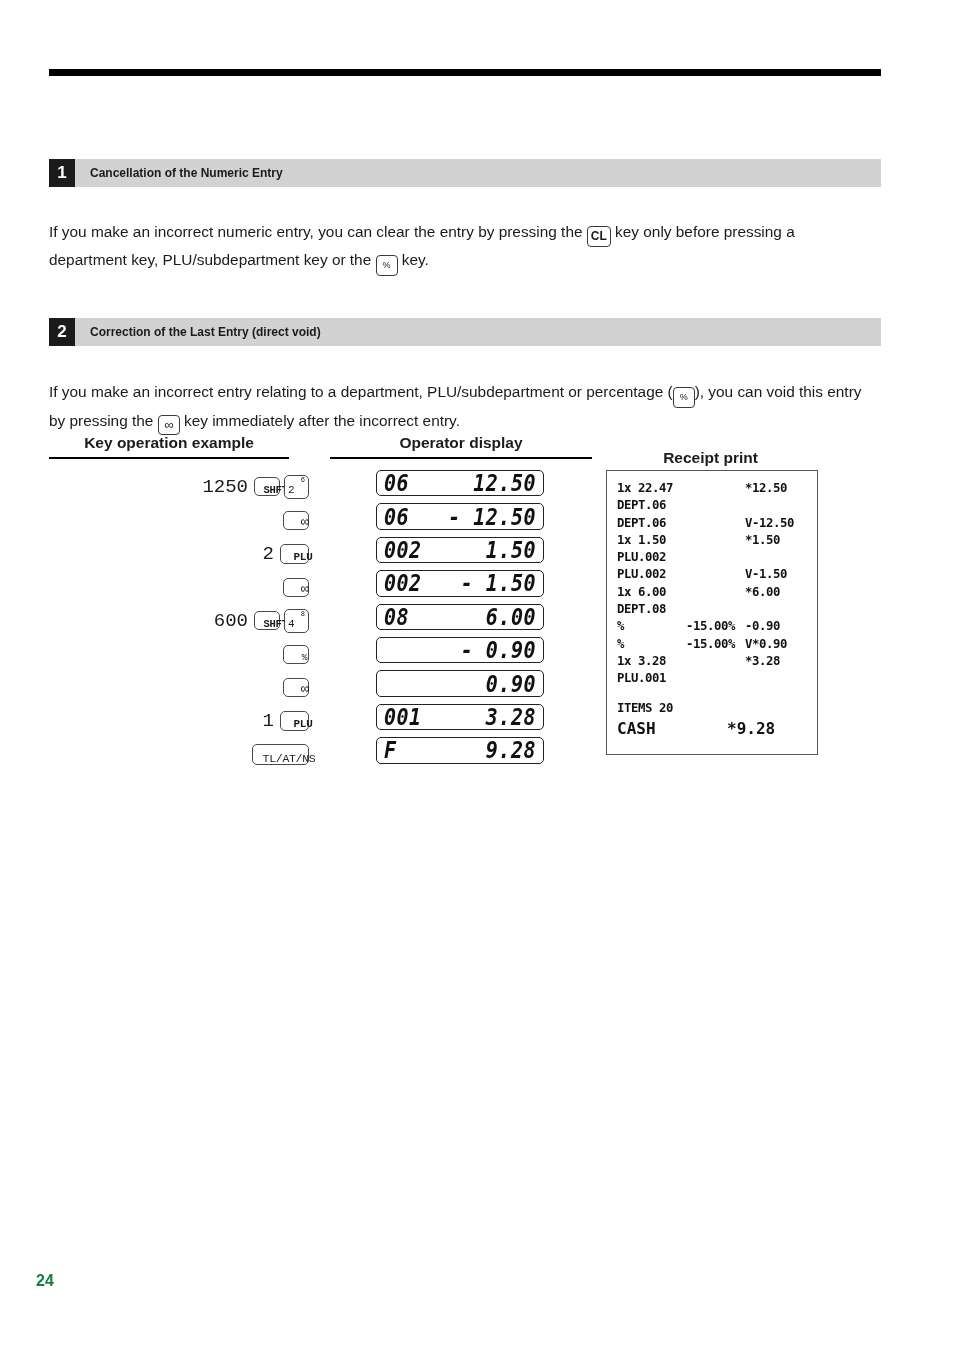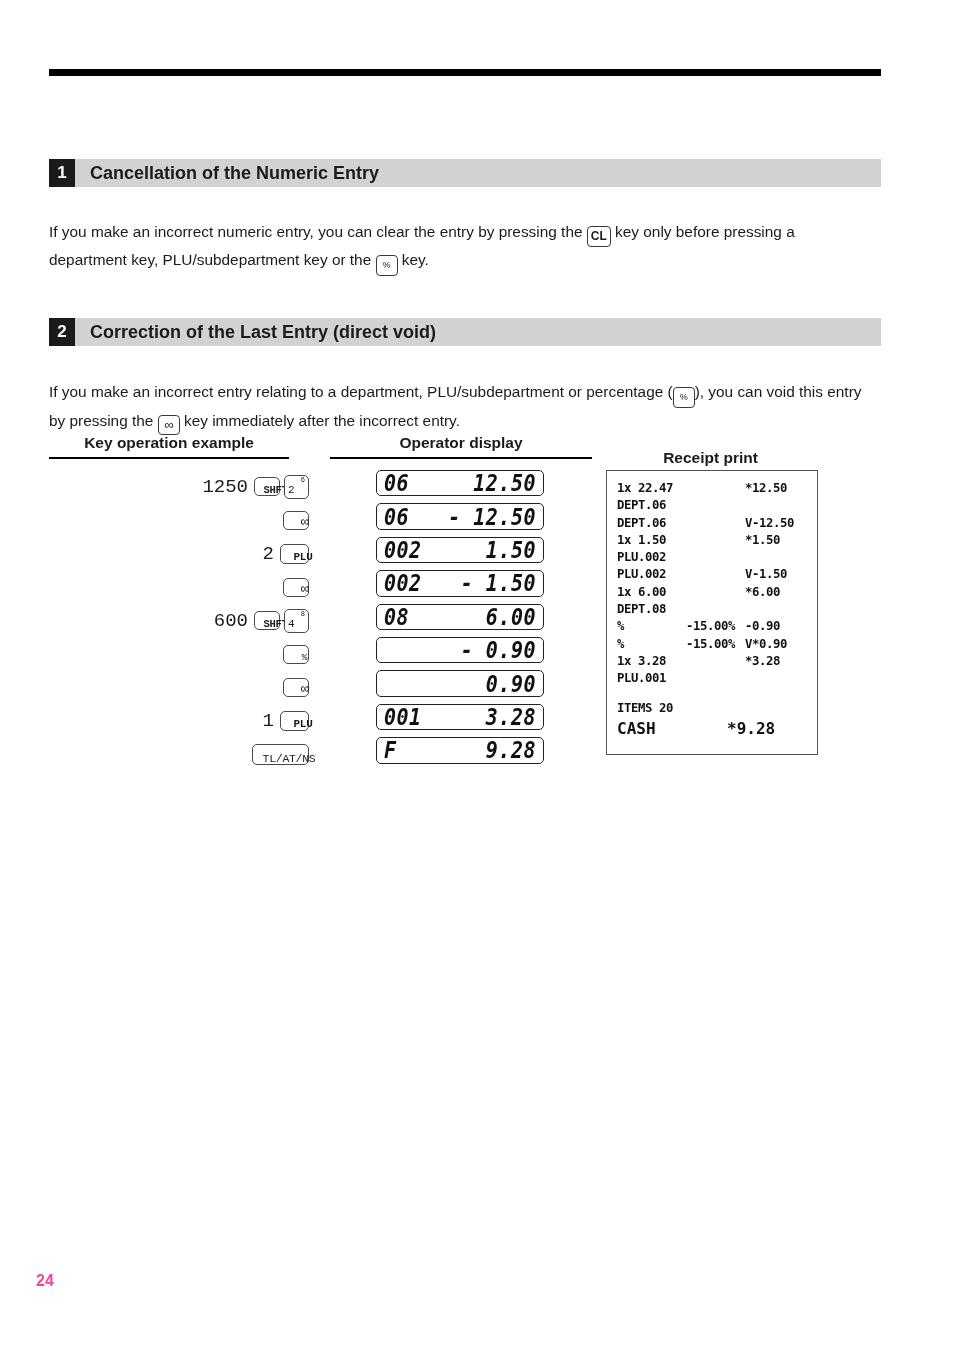--- a/index.html
+++ b/index.html
@@ -64,21 +64,21 @@
     align-items: center;
     justify-content: center;
   }
   .section-title {
     position: absolute;
     left: 41px;
     top: 0;
     height: 28px;
     display: flex;
     align-items: center;
-    font-size: 18px;
+    font-size: 12px;
     font-weight: bold;
     color: #1b1b1b;
   }
 
   
   .para {
     position: absolute;
     left: 49px;
     width: 818px;
     font-size: 15.4px;
@@ -275,21 +275,21 @@
   }
   .r-line.total .r-r { min-width: 80px; }
 
   
   .page-number {
     position: absolute;
     left: 36px;
     top: 1272px;
     font-size: 16px;
     font-weight: bold;
-    color: #ec4899;
+    color: #15803d;
   }
 </style>
 </head>
 <body>
 
 <div class="page">
 
   <div class="title-rule"></div>
 
   <div class="section-bar" style="top:159px;">

